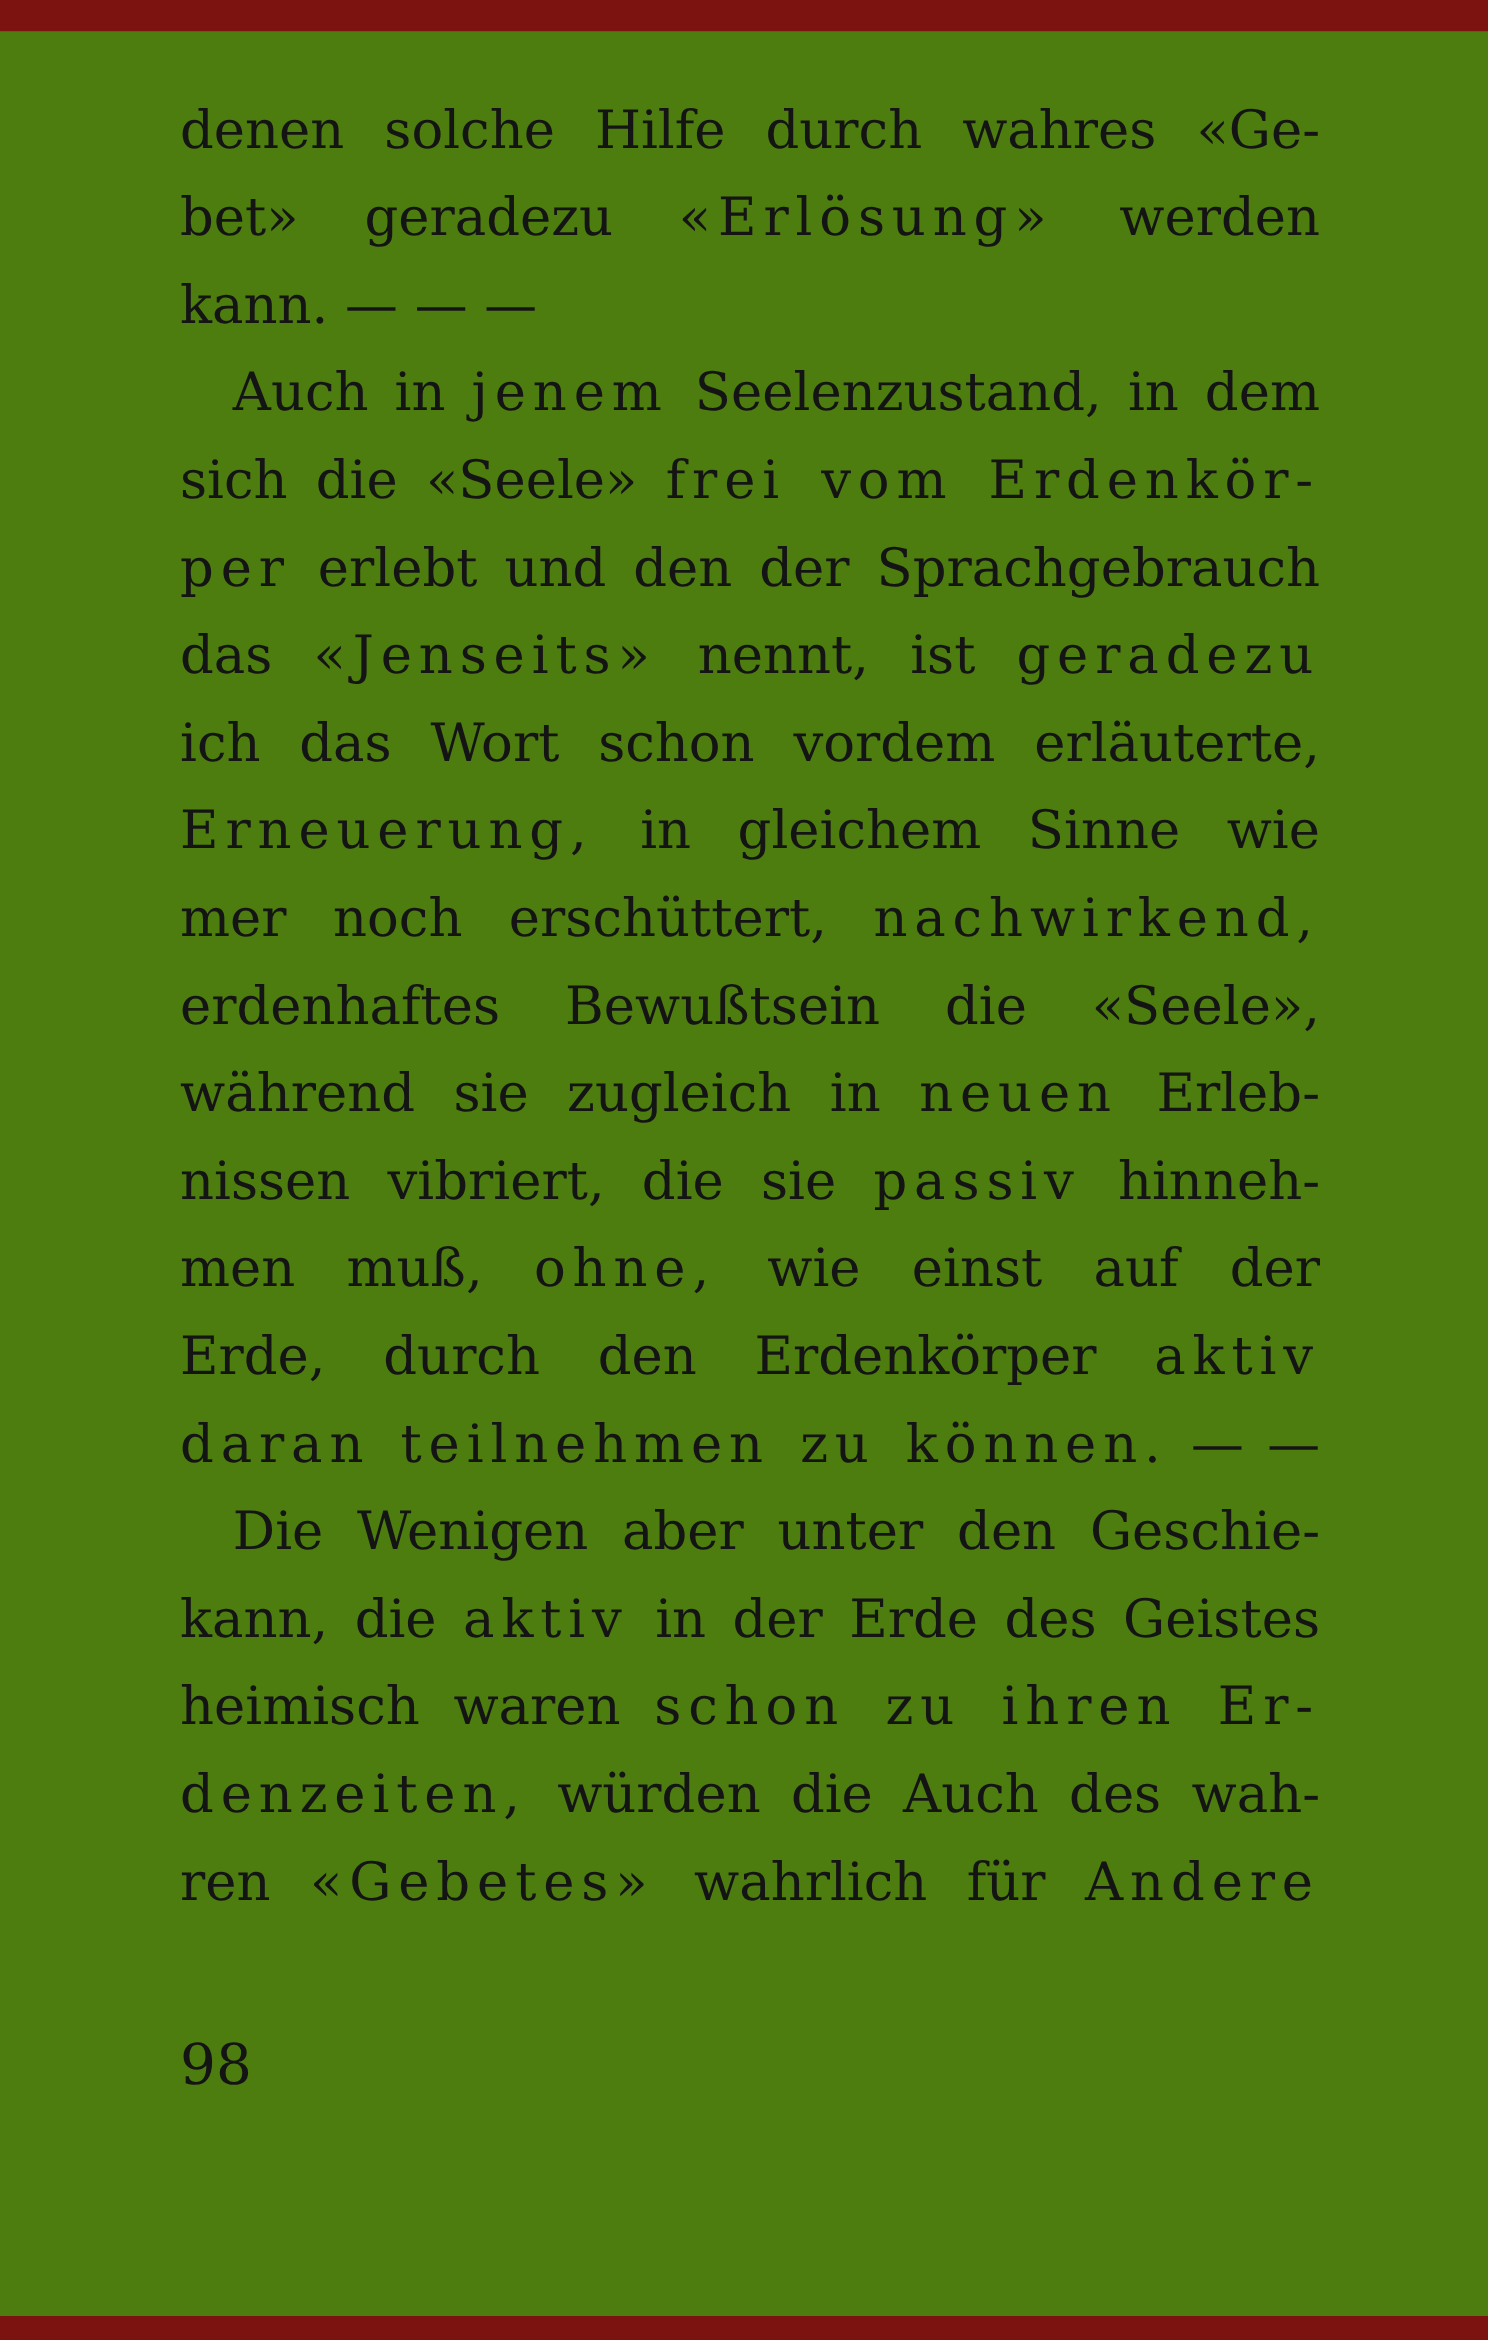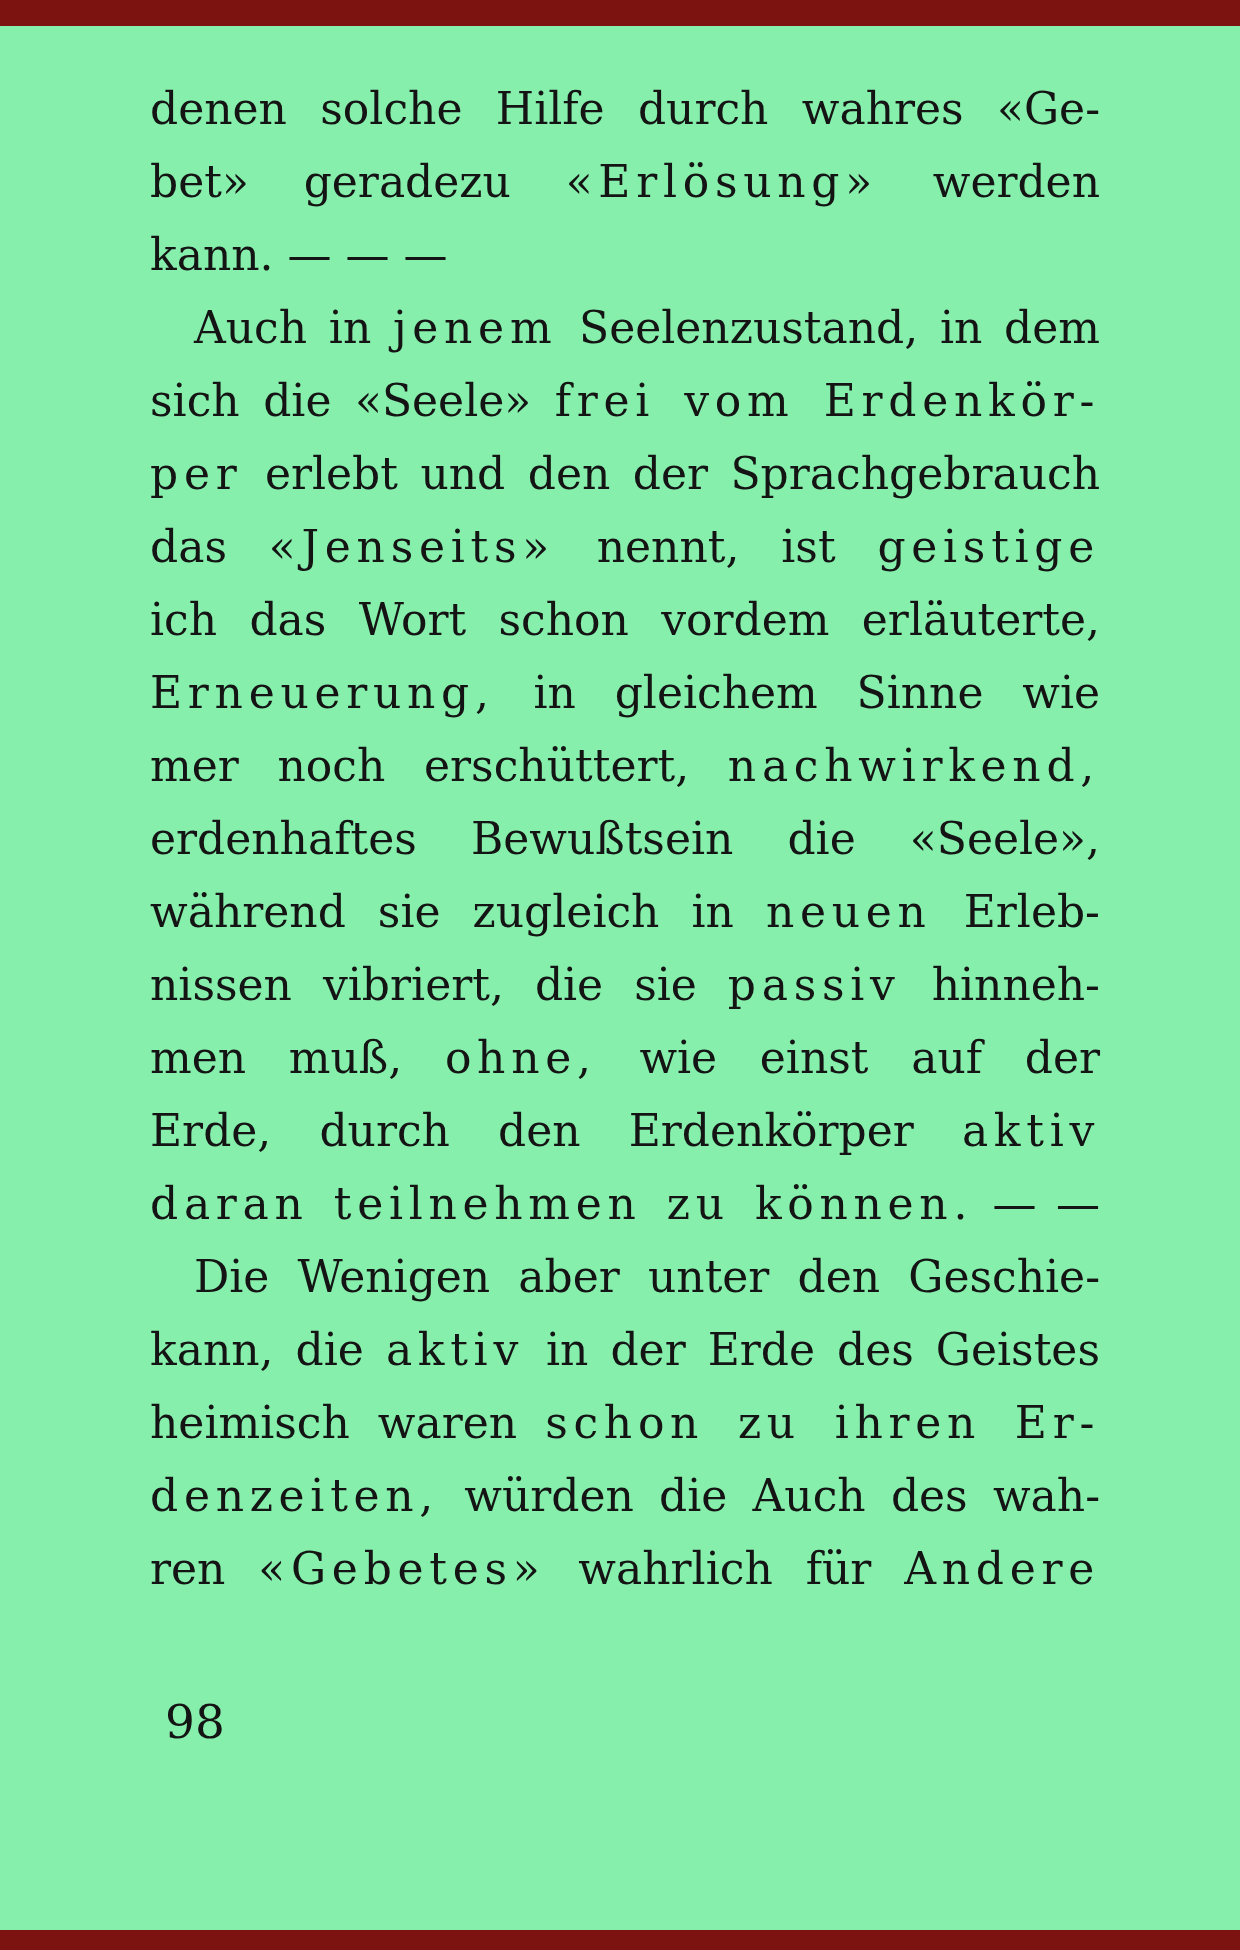--- a/index.html
+++ b/index.html
@@ -48,36 +48,35 @@
   .sp {
     letter-spacing: 0.13em;
   }
   .page-number {
     position: absolute;
     left: 150px;
     top: 1692px;
     font-size: 47px;
     line-height: 60px;
     color: #141414;
-    margin-left: 15px;
   }
 </style>
 </head>
 <body>
 
-<div class="page" style="background: #86efac; text-decoration: underline;">
+<div class="page" style="background: #4d7c0f; text-decoration: underline;">
   <div class="edge-bar top" style="background: rgb(124, 19, 16);"></div>
   <div class="text-block" id="text-block" style="color: rgb(20, 20, 20);">
       <div class="line"><span>denen solche Hilfe durch wahres «Ge-</span></div>
       <div class="line"><span>bet» geradezu </span><span class="sp">«Erlösung»</span><span> werden</span></div>
       <div class="line left"><span>kann. — — —</span></div>
       <div class="line indent"><span>Auch in </span><span class="sp">jenem</span><span> Seelenzustand, in dem</span></div>
       <div class="line"><span>sich die «Seele» </span><span class="sp">frei vom Erdenkör-</span></div>
       <div class="line"><span class="sp">per</span><span> erlebt und den der Sprachgebrauch</span></div>
-      <div class="line"><span>das </span><span class="sp">«Jenseits»</span><span> nennt, ist </span><span class="sp">geistige</span></div>
+      <div class="line"><span>das </span><span class="sp">«Jenseits»</span><span> nennt, ist </span><span class="sp">geradezu</span></div>
       <div class="line"><span>ich das Wort schon vordem erläuterte,</span></div>
       <div class="line"><span class="sp">Erneuerung,</span><span> in gleichem Sinne wie</span></div>
       <div class="line"><span>mer noch erschüttert, </span><span class="sp">nachwirkend,</span></div>
       <div class="line"><span>erdenhaftes Bewußtsein die «Seele»,</span></div>
       <div class="line"><span>während sie zugleich in </span><span class="sp">neuen</span><span> Erleb-</span></div>
       <div class="line"><span>nissen vibriert, die sie </span><span class="sp">passiv</span><span> hinneh-</span></div>
       <div class="line"><span>men muß, </span><span class="sp">ohne,</span><span> wie einst auf der</span></div>
       <div class="line"><span>Erde, durch den Erdenkörper </span><span class="sp">aktiv</span></div>
       <div class="line"><span class="sp">daran teilnehmen zu können.</span><span> — —</span></div>
       <div class="line indent"><span>Die Wenigen aber unter den Geschie-</span></div>

